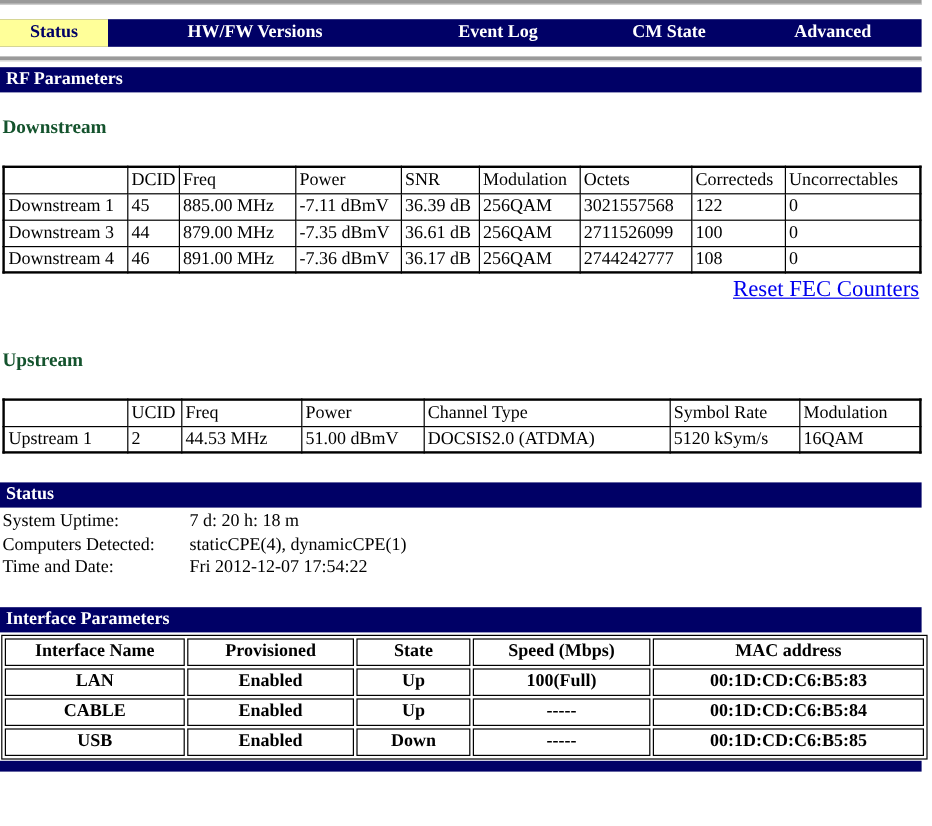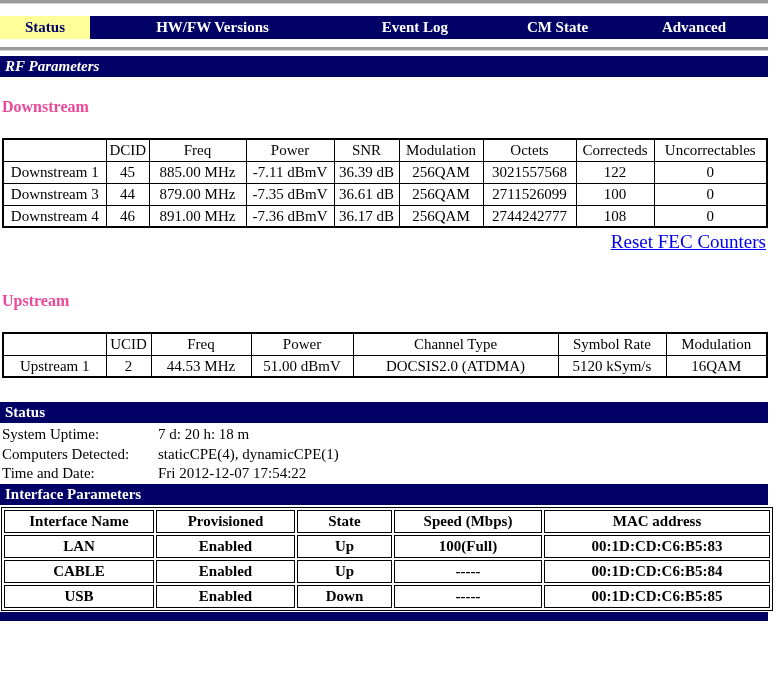--- a/index.html
+++ b/index.html
@@ -43,45 +43,45 @@
 
   
   .section-bar {
     width: 768px; height: 21px; line-height: 21px;
     background: #000066;
     color: #ffffff;
     font-weight: bold;
     font-size: 15px;
     padding-left: 5px;
   }
-  .bar-rf        { margin-top: 0; font-style: italic; }
+  .bar-rf        { margin-top: 0; }
   .bar-status    { margin-top: 24px; }
-  .bar-interface { }
+  .bar-interface { margin-top: 22px; }
 
   .sub-label {
     font-weight: bold;
     font-size: 16px;
     margin: 21px 0 0 2px;
     line-height: 18px;
-    color: #ec4899;
+    color: #14532d;
   }
 
   
   table.grid {
     border-collapse: collapse;
     table-layout: fixed;
     width: 764px;
     margin: 22px 0 0 2px;
     border: 2px solid #000000;
     font-size: 15px;
   }
   table.grid th, table.grid td {
     border: 1px solid #000000;
     font-weight: normal;
-    text-align: center;
+    text-align: left;
     padding: 0 3px;
     height: 22px;
     line-height: 20px;
     white-space: nowrap;
     overflow: hidden;
   }
 
   
   table.spaced {
     border-collapse: separate;

